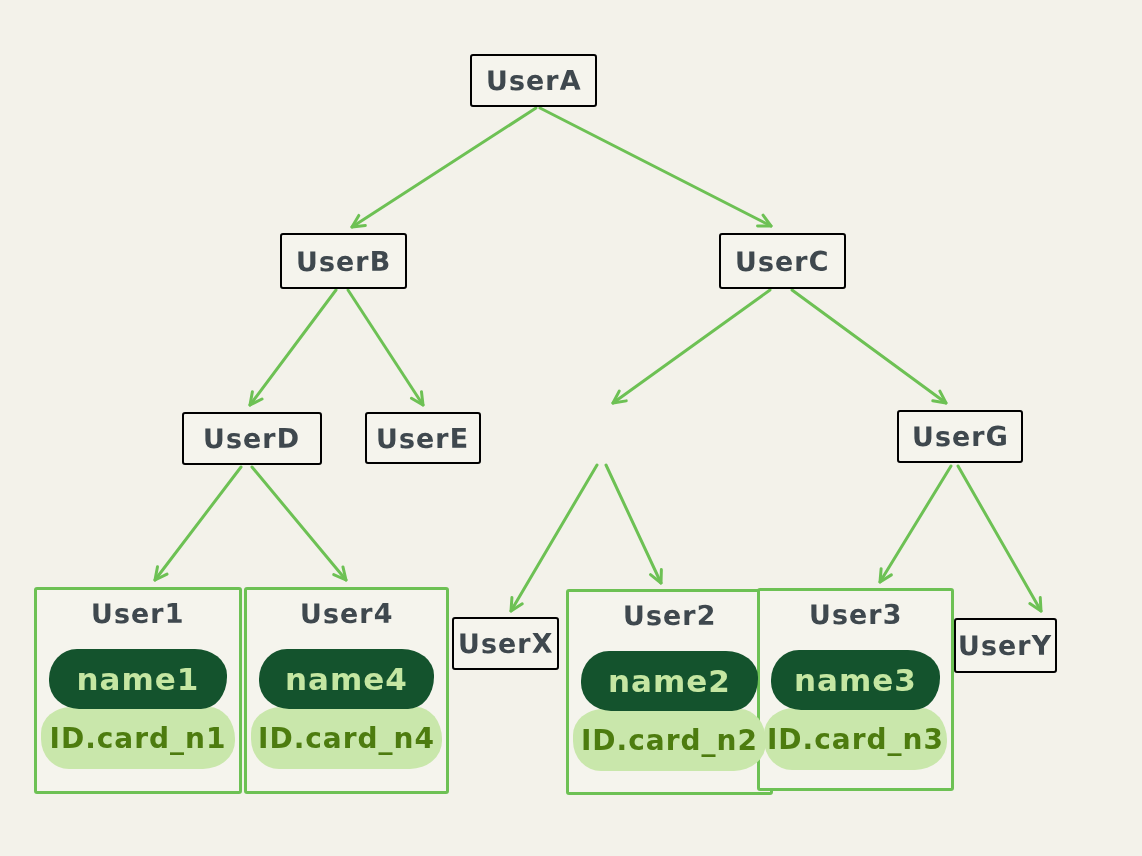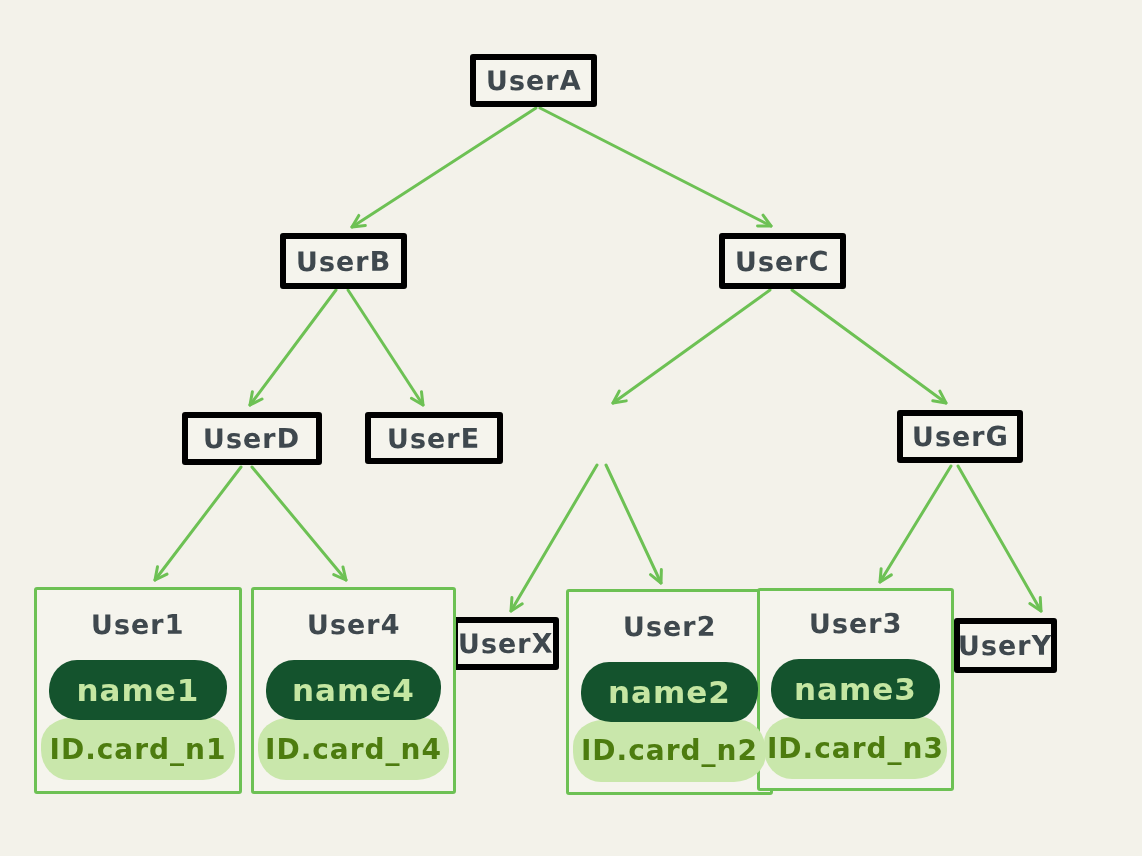--- a/index.html
+++ b/index.html
@@ -23,21 +23,21 @@
   }
   svg.wires line {
     stroke: #6dc154;
     stroke-width: 3;
     stroke-linecap: round;
   }
   
   .node {
     position: absolute;
     box-sizing: border-box;
-    border: 6px solid #000000;
+    border: 2px solid #000000;
     border-radius: 3px;
     background: #f5f4ed;
     display: flex;
     align-items: center;
     justify-content: center;
   }
   .node .nlabel {
     color: #3f484e;
     font-size: 27px;
     font-weight: 700;
@@ -49,21 +49,20 @@
   .card {
     position: absolute;
     box-sizing: border-box;
     border: 3px solid #6dc154;
     border-radius: 3px;
     background: #f5f4ed;
     display: flex;
     flex-direction: column;
     align-items: center;
     padding-top: 8px;
-    justify-content: center;
   }
   .card .ctitle {
     color: #3f484e;
     font-size: 27px;
     font-weight: 700;
     letter-spacing: 1px;
     transform: rotate(-0.4deg);
     margin-bottom: 20px;
   }
   .pill {
@@ -127,21 +126,21 @@
   <div class="node" style="left:280px;top:233px;width:127px;height:56px">
     <span class="nlabel">UserB</span>
   </div>
   <div class="node" style="left:719px;top:233px;width:127px;height:56px">
     <span class="nlabel">UserC</span>
   </div>
 
   <div class="node" style="left:182px;top:412px;width:140px;height:53px">
     <span class="nlabel">UserD</span>
   </div>
-  <div class="node" style="left:365px;top:412px;width:138px;height:52px">
+  <div class="node" style="left:365px;top:412px;width:116px;height:52px">
     <span class="nlabel">UserE</span>
   </div>
   <div class="node" style="left:897px;top:410px;width:126px;height:53px">
     <span class="nlabel">UserG</span>
   </div>
 
   <div class="node" style="left:452px;top:617px;width:107px;height:53px">
     <span class="nlabel">UserX</span>
   </div>
   <div class="node" style="left:954px;top:618px;width:103px;height:55px">
@@ -151,21 +150,21 @@
   <div class="card" style="left:34px;top:587px;width:208px;height:207px">
     <div class="ctitle">User1</div>
     <div class="pill pill-dark">
       <span>name1</span>
     </div>
     <div class="pill pill-light">
       <span>ID.card_n1</span>
     </div>
   </div>
 
-  <div class="card" style="left:251px;top:587px;width:205px;height:207px">
+  <div class="card" style="left:244px;top:587px;width:205px;height:207px">
     <div class="ctitle">User4</div>
     <div class="pill pill-dark">
       <span>name4</span>
     </div>
     <div class="pill pill-light">
       <span>ID.card_n4</span>
     </div>
   </div>
 
   <div class="card" style="left:566px;top:589px;width:207px;height:206px">

